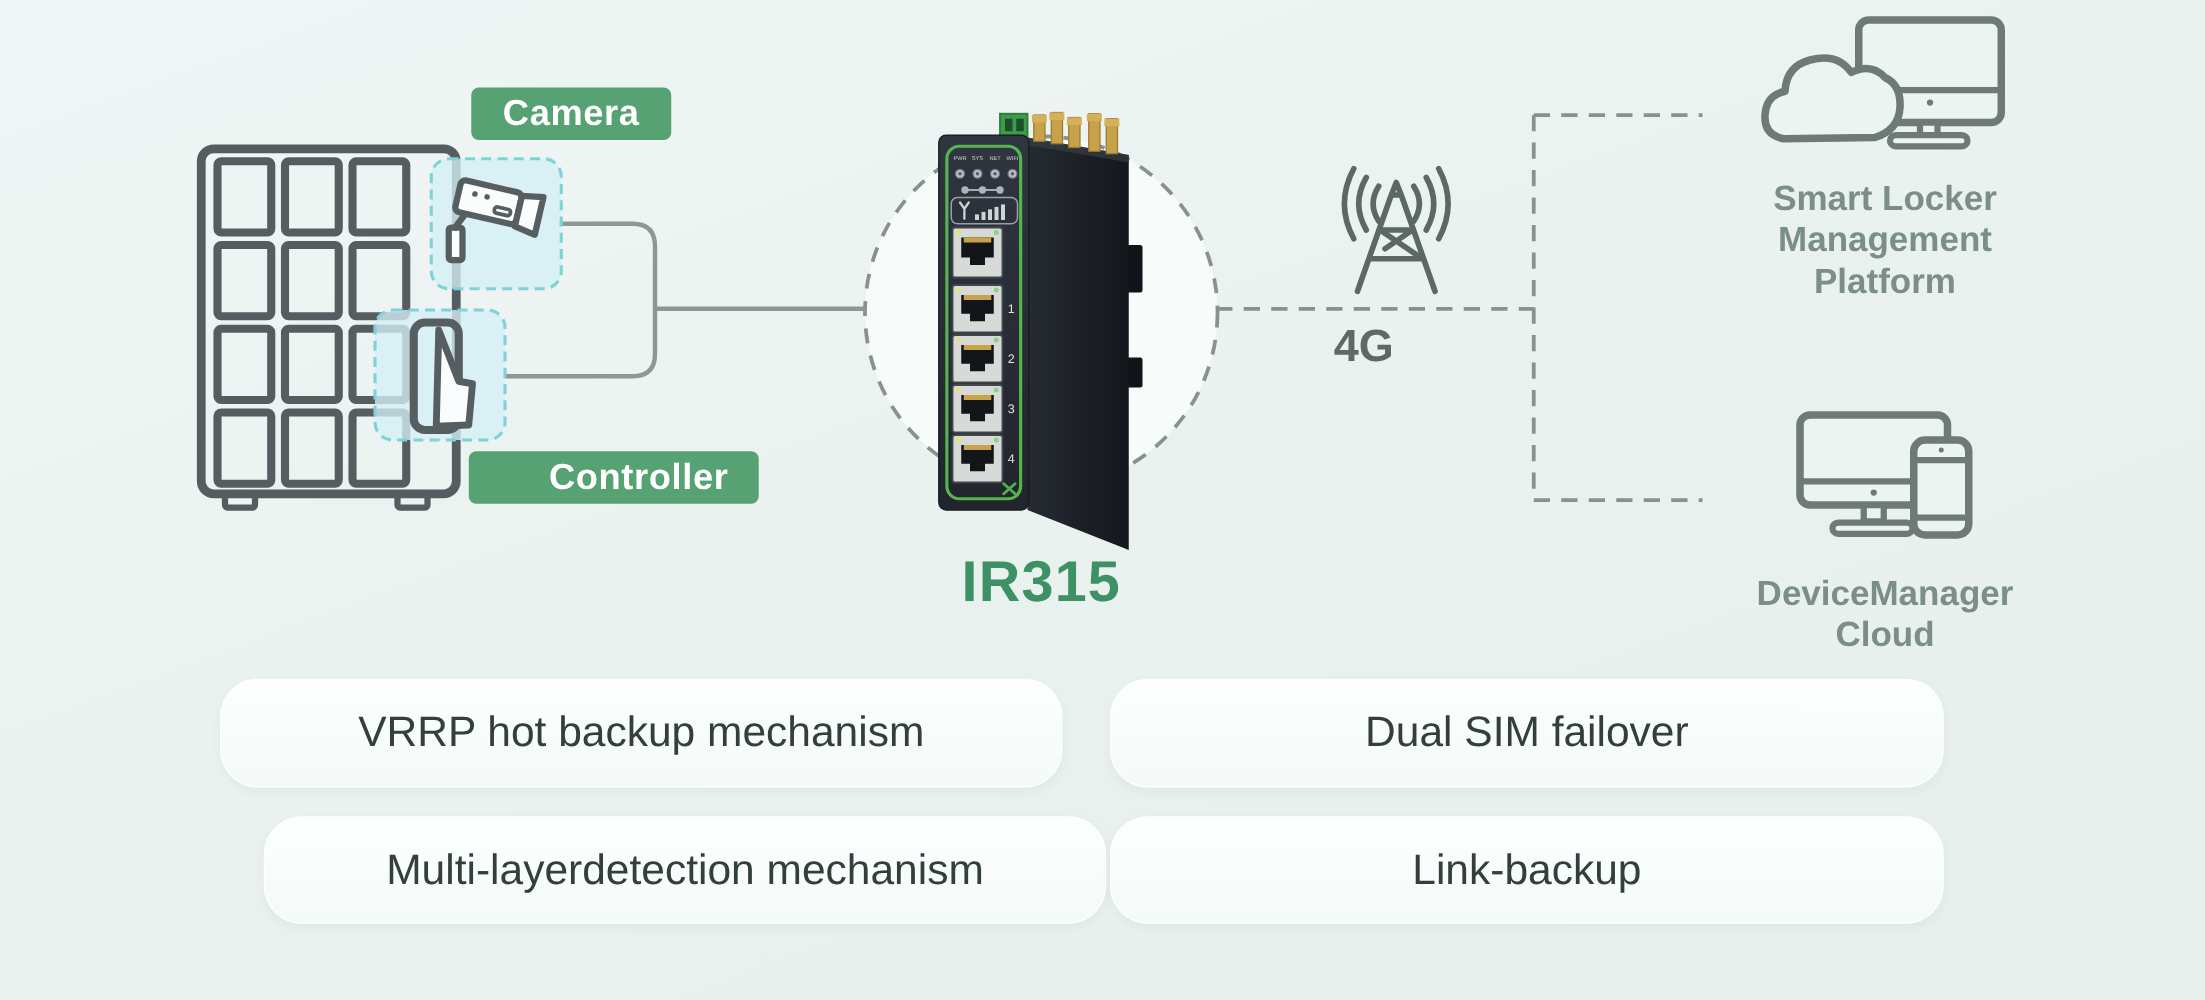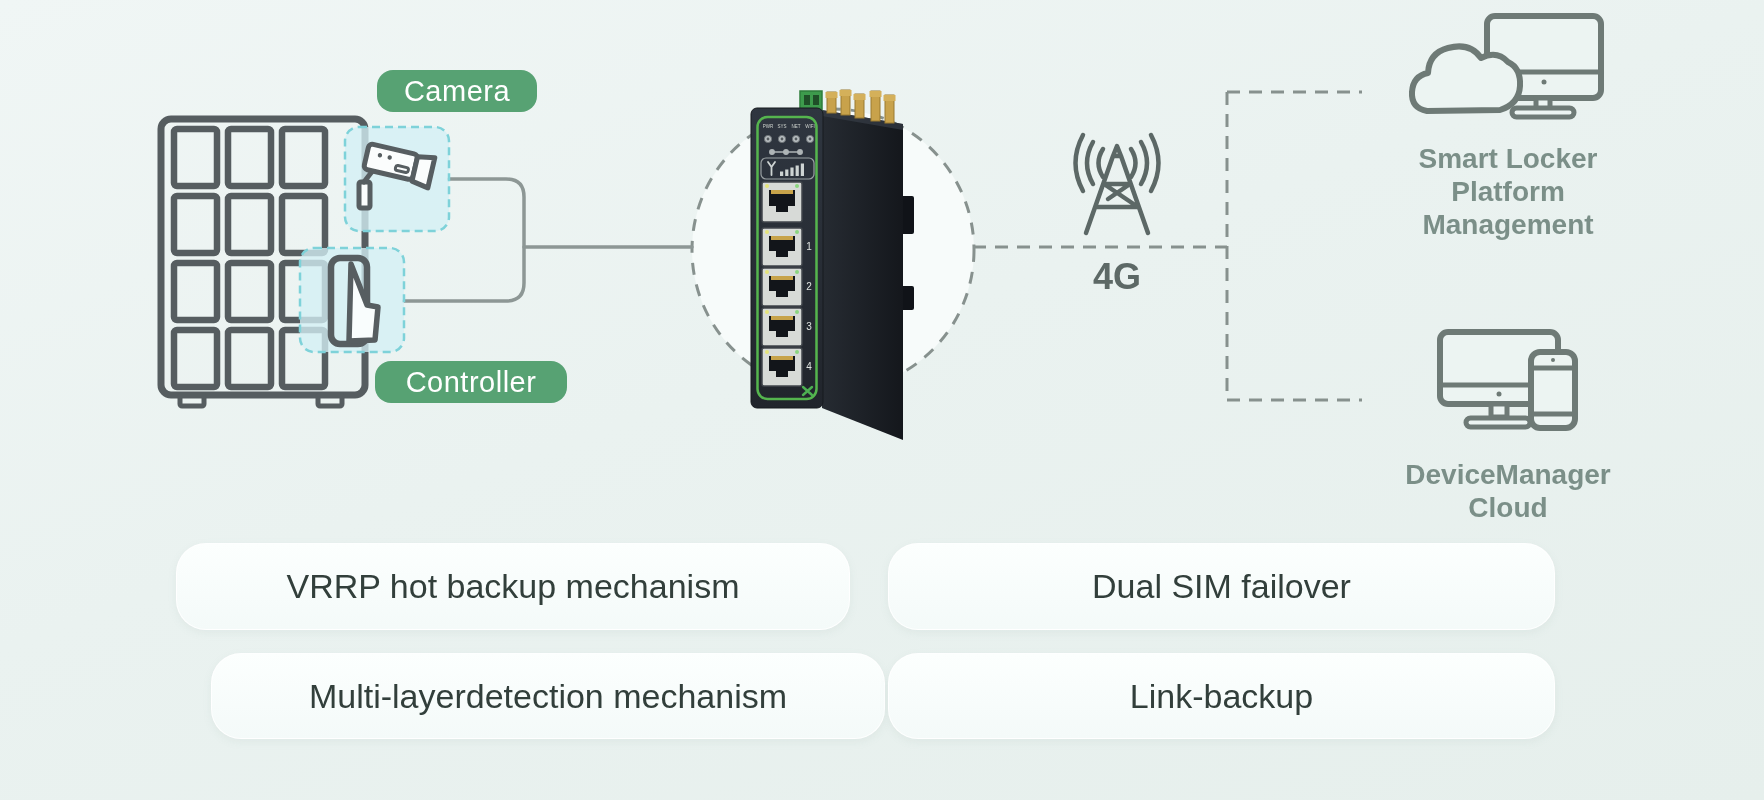--- a/index.html
+++ b/index.html
@@ -4,31 +4,31 @@
 <style>
   html,body{margin:0;padding:0;background:#e9f1ef;}
   .stage{
     position:relative;width:1764px;height:800px;overflow:hidden;
     background:linear-gradient(160deg,#f0f6f5 0%,#eaf2f0 45%,#e6efec 100%);
     font-family:"Liberation Sans",sans-serif;
   }
   .art{position:absolute;left:0;top:0;}
   .badge{
     position:absolute;display:flex;align-items:center;justify-content:center;
-    background:#57a273;color:#ffffff;border-radius:16px;
-    font-size:29px;font-weight:normal;letter-spacing:.5px;
+    background:#57a273;color:#ffffff;border-radius:6px;
+    font-size:29px;font-weight:bold;letter-spacing:.5px;
   }
   .badge-camera{left:377px;top:70px;width:160px;height:42px;}
-  .badge-controller{left:375px;top:361px;width:192px;height:42px;}
+  .badge-controller{left:375px;top:361px;width:192px;height:42px;padding-left:40px;}
   .model-label{
     position:absolute;left:733px;top:438px;width:200px;text-align:center;
     font-size:46px;font-weight:bold;color:#3e9164;letter-spacing:1px;
   }
   .net-label{
-    position:absolute;left:1067px;top:256px;width:100px;text-align:center;
+    position:absolute;left:1067px;top:256px;width:100px;text-align:left;
     font-size:36px;font-weight:bold;color:#5d6966;
   }
   .endpoint-label{
     position:absolute;text-align:center;color:#7b8f88;
     font-size:28px;font-weight:bold;line-height:33px;margin-top:12px;
   }
   .endpoint-platform{left:1393px;top:130px;width:230px;}
   .endpoint-cloud{left:1383px;top:446px;width:250px;}
   .pill{
     position:absolute;display:flex;align-items:center;justify-content:center;
@@ -258,27 +258,28 @@
       <rect x="1531" y="352" width="44" height="76" rx="9" stroke-width="6"></rect>
       <line x1="1531" y1="368" x2="1575" y2="368" stroke-width="5"></line>
       <line x1="1531" y1="414" x2="1575" y2="414" stroke-width="5"></line>
       <circle cx="1553" cy="360" r="2" fill="#6e7a76" stroke="none"></circle>
     </g>
   </svg>
 
   <div class="badge badge-camera">Camera</div>
   <div class="badge badge-controller">Controller</div>
 
+  <div class="model-label">IR315</div>
 
   <div class="net-label">4G</div>
 
   <div class="endpoint-label endpoint-platform">
     <div>Smart Locker</div>
+    <div>Management</div>
     <div>Platform</div>
-    <div>Management</div>
   </div>
 
   <div class="endpoint-label endpoint-cloud">
     <div>DeviceManager</div>
     <div>Cloud</div>
   </div>
 
   <div class="pill pill-1">VRRP hot backup mechanism</div>
   <div class="pill pill-2">Dual SIM failover</div>
   <div class="pill pill-3">Multi-layerdetection mechanism</div>

